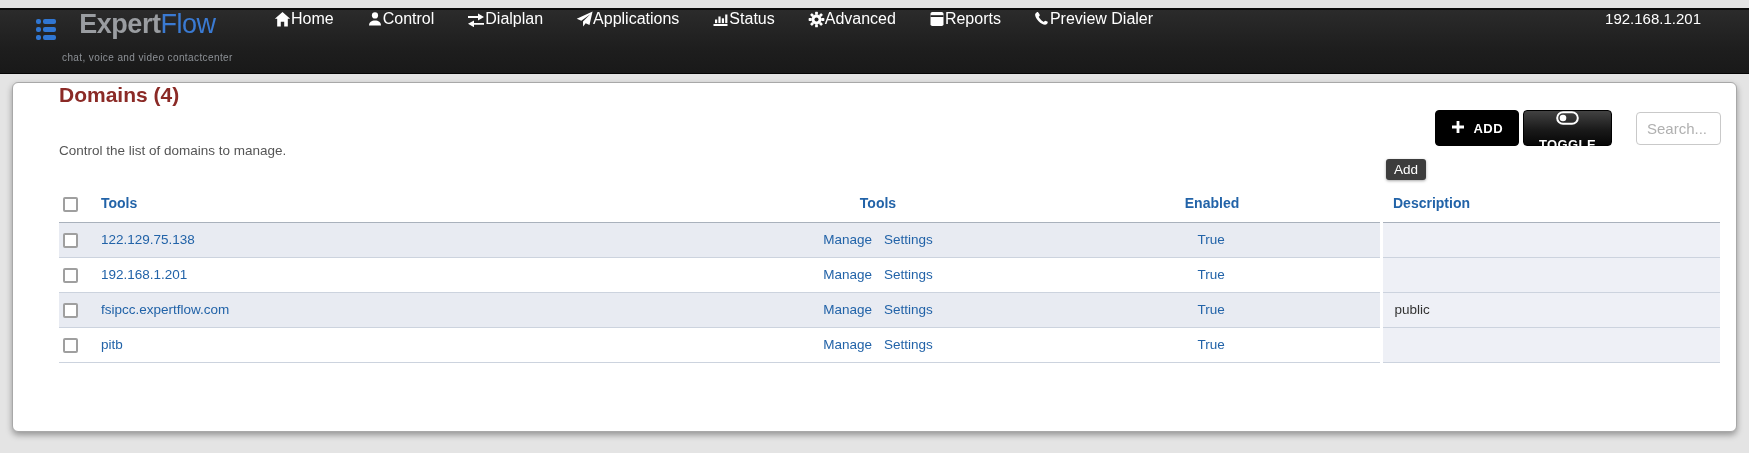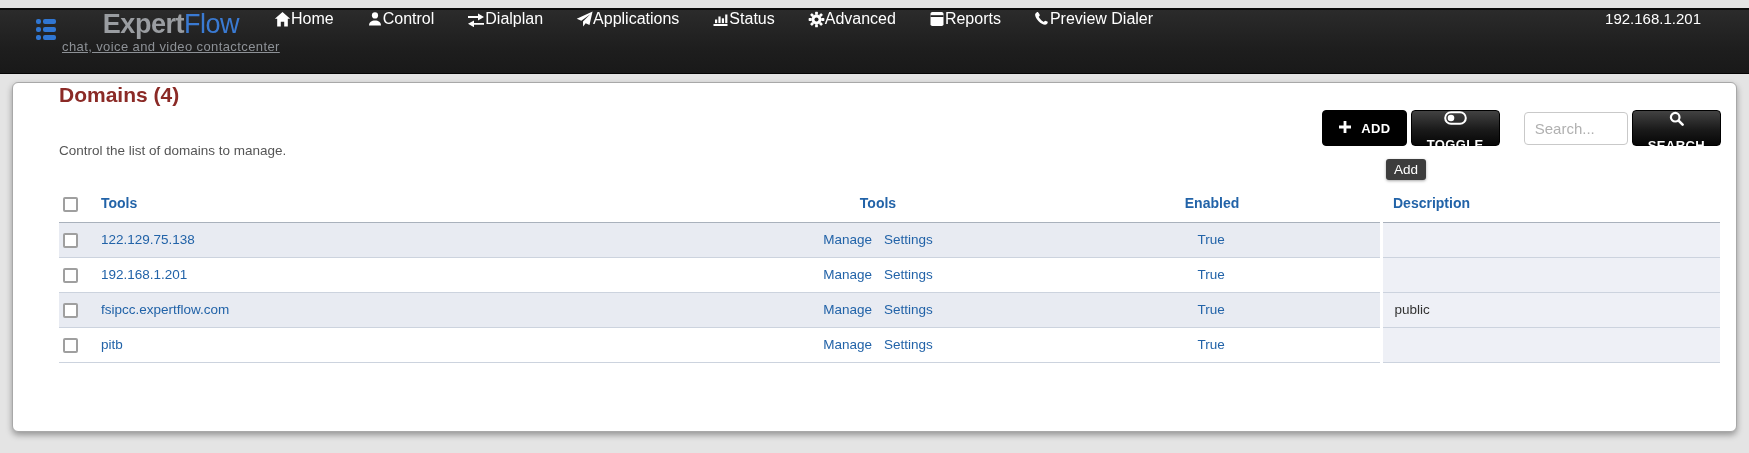--- a/index.html
+++ b/index.html
@@ -22,21 +22,21 @@
   }
   .brand { margin-left:36px; display:flex; align-items:flex-start; cursor:pointer; width:212px; }
   .brand-icon { display:flex; flex-direction:column; gap:3px; margin-top:9px; margin-right:6px; }
   .brand-icon .row { display:flex; gap:2px; }
   .brand-icon .dot { width:5px; height:5px; border-radius:2px; background:#3076d2; }
   .brand-icon .bar { width:13px; height:5px; border-radius:2px; background:#3076d2; }
   .brand-text { display:flex; flex-direction:column; align-items:center; }
   .brand-line { font-size:27px; line-height:28px; letter-spacing:-0.5px; }
   .brand-line .p1 { color:#9a9da1; font-weight:bold; }
   .brand-line .p2 { color:#3a7ad2; font-weight:normal; }
-  .brand-tagline { font-size:13px; color:#8d9196; letter-spacing:0.4px; margin-top:1px; white-space:nowrap;text-decoration:underline; }
+  .brand-tagline { font-size:10px; color:#8d9196; letter-spacing:0.4px; margin-top:14px; white-space:nowrap; }
 
   .nav-items { display:flex; align-items:center; gap:33px; margin-left:26px; }
   .nav-item { display:flex; align-items:center; font-size:16px; color:#fff; cursor:pointer; white-space:nowrap; }
   .nav-item svg { display:block; }
 
   .server-address { margin-left:auto; margin-right:48px; font-size:15px; color:#fff; }
 
   
   .page-card {
     position:absolute; left:12px; top:82px; width:1725px; height:350px;
@@ -57,21 +57,21 @@
   .btn-dark {
     height:36px; border-radius:4px; border:1px solid #000;
     display:inline-flex; align-items:center; gap:9px; padding:0 15px;
     background:linear-gradient(180deg,#424242 0%, #1a1a1a 55%, #060606 100%);
     color:#fff; font-size:13px; font-weight:bold; letter-spacing:0.4px;
     cursor:pointer;
   }
   .btn-dark.flat { background:#000; }
   .btn-gap { margin-left:4px;flex-direction:column; }
   .search-input {
-    margin-left:24px; width:104px; height:33px;
+    margin-left:24px; width:85px; height:33px;
     border:1px solid #c9c9c9; border-radius:4px;
     padding:0 10px; font-size:15px; color:#444; outline:none;
     font-family:"Liberation Sans", sans-serif;
   }
   .search-input::placeholder { color:#b0b0b0; }
 
   .tooltip {
     position:absolute; top:76px; right:310px;
     background:#3d3d3d; color:#fff; font-size:13.5px;
     padding:3px 8px; border-radius:3px;
@@ -232,27 +232,20 @@
         <span>ADD</span>
       </button>
       <button class="btn-dark btn-gap">
         <span><svg width="23" height="14" viewBox="0 0 23 14">
               <rect x="1.2" y="1.2" width="20.6" height="11.6" rx="5.8" fill="none" stroke="#fff" stroke-width="2"></rect>
               <circle cx="7" cy="7" r="3.3" fill="#fff"></circle>
             </svg></span>
         <span>TOGGLE</span>
       </button>
       <input class="search-input" type="text" placeholder="Search..." style="">
-      <button class="btn-dark btn-gap">
-        <span><svg width="15" height="15" viewBox="0 0 15 15" fill="none" stroke="#fff">
-              <circle cx="6.2" cy="6.2" r="4.3" stroke-width="2.2"></circle>
-              <line x1="9.6" y1="9.6" x2="13.6" y2="13.6" stroke-width="2.6" stroke-linecap="round"></line>
-            </svg></span>
-        <span>SEARCH</span>
-      </button>
     </div>
 
     <div class="tooltip">Add</div>
 
     <div class="page-subtitle">Control the list of domains to manage.</div>
 
     <table class="domains">
       <colgroup>
           <col class="c-check">
           <col class="c-name">

